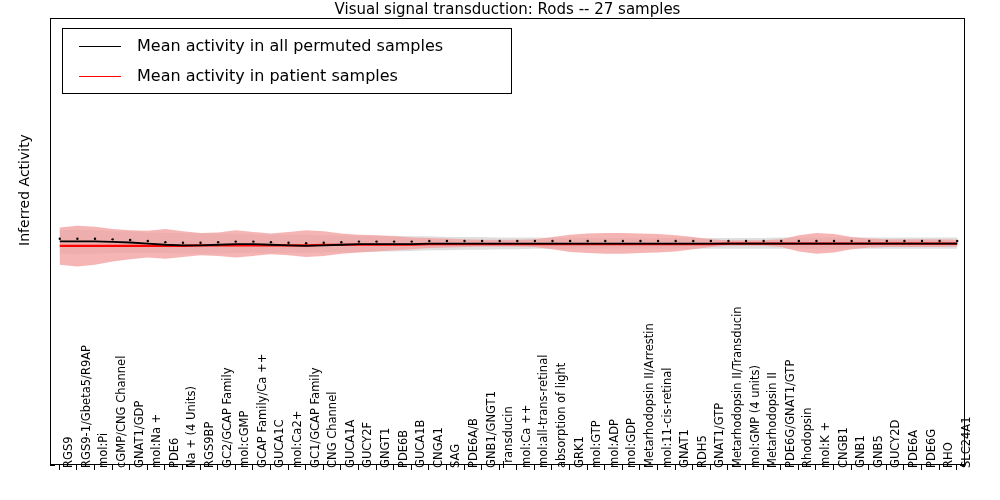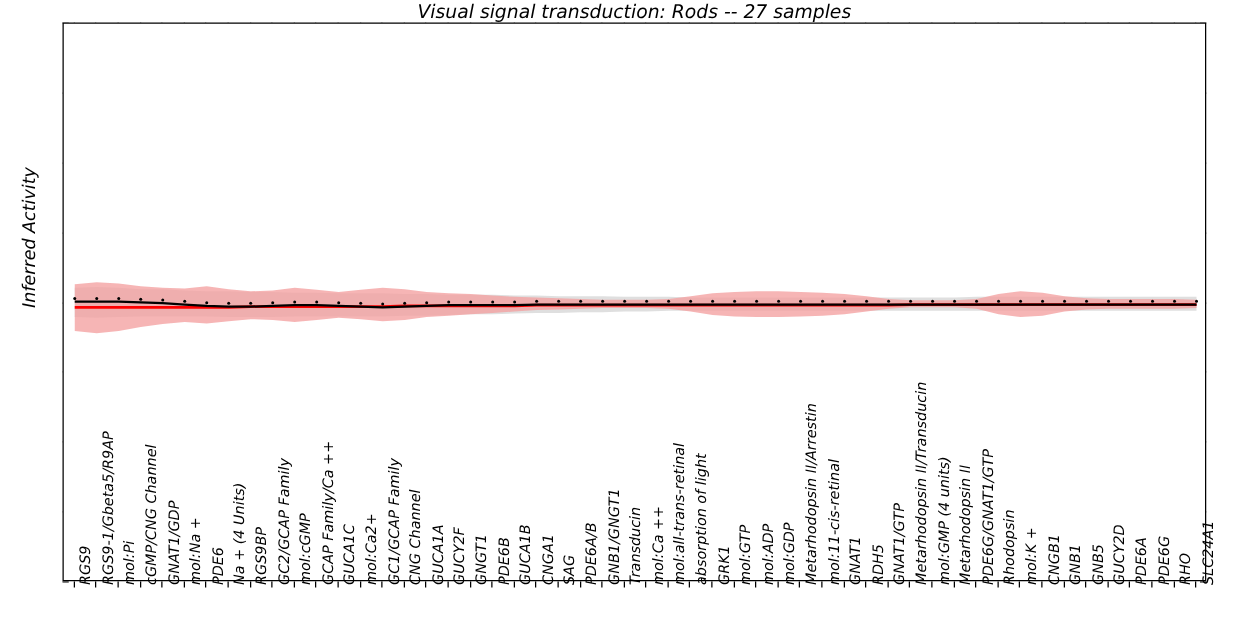--- a/index.html
+++ b/index.html
@@ -12,21 +12,20 @@
     height: 500px;
     font-family: "DejaVu Sans", sans-serif;
     overflow: hidden;
     position: relative;
   }
   #figure {
     position: absolute;
     left: 0; top: 0;
     width: 1000px;
     height: 500px;
-    font-style: italic;
   }
   .chart-title {
     position: absolute;
     left: 50px;
     top: 0px;
     width: 915px;
     text-align: center;
     font-size: 15px;
     color: #000;
     line-height: 18px;
@@ -383,15 +382,25 @@
       <div class="xtick-label" style="left: 837.529px; top: 468px;">CNGB1</div>
       <div class="xtick-label" style="left: 855.125px; top: 468px;">GNB1</div>
       <div class="xtick-label" style="left: 872.721px; top: 468px;">GNB5</div>
       <div class="xtick-label" style="left: 890.317px; top: 468px;">GUCY2D</div>
       <div class="xtick-label" style="left: 907.913px; top: 468px;">PDE6A</div>
       <div class="xtick-label" style="left: 925.51px; top: 468px;">PDE6G</div>
       <div class="xtick-label" style="left: 943.106px; top: 468px;">RHO</div>
       <div class="xtick-label" style="left: 960.702px; top: 468px;">SLC24A1</div>
     </div>
 
+  <div class="legend-box">
+    <div class="legend-row r0">
+      <div class="legend-swatch" id="lg-sw-0" style="border-top: 1.6px solid rgb(0, 0, 0);"></div>
+      <div class="legend-text">Mean activity in all permuted samples</div>
+    </div>
+    <div class="legend-row r1">
+      <div class="legend-swatch" id="lg-sw-1" style="border-top: 1.6px solid rgb(255, 0, 0);"></div>
+      <div class="legend-text">Mean activity in patient samples</div>
+    </div>
+  </div>
 
 
 </div>
 
 </body></html>

